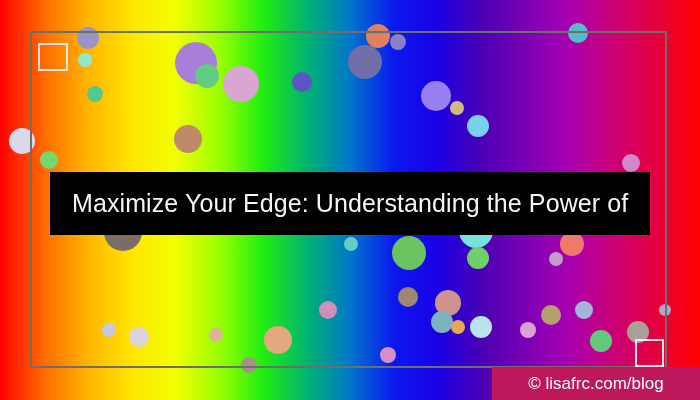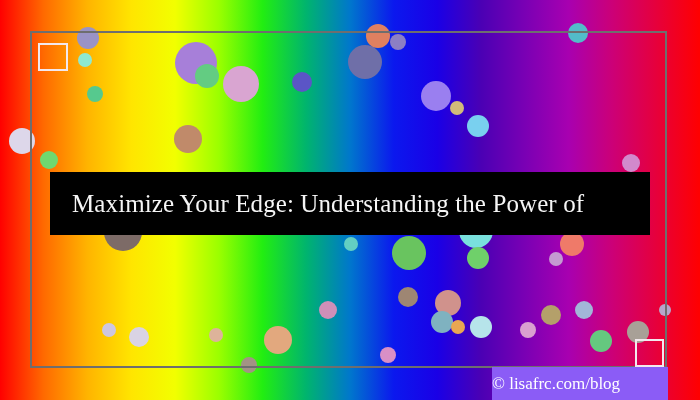--- a/index.html
+++ b/index.html
@@ -5,21 +5,21 @@
   html, body {
     margin: 0;
     padding: 0;
     background: #000;
   }
   #stage {
     position: relative;
     width: 700px;
     height: 400px;
     overflow: hidden;
-    font-family: Liberation Serif, serif;
+    font-family: Liberation Sans, sans-serif;
   }
   
   #gradient {
     position: absolute;
     inset: 0;
     background: linear-gradient(to right,
         #ff0000 0%,
         #ff6a00 9%,
         #ffb400 17%,
         #ffe500 24%,
@@ -80,25 +80,26 @@
     font-weight: 400;
     letter-spacing: 0.1px;
     white-space: nowrap;
     padding-left: 22px;
   }
   
   #watermark-banner {
     position: absolute;
     left: 492px;
     top: 367px;
-    width: 176px;
+    width: 208px;
     height: 33px;
-    background: #8b5cf6;
+    background: #be185d;
     display: flex;
     align-items: center;
+    justify-content: center;
   }
   #watermark-text {
     color: #ffffff;
     font-size: 17px;
     white-space: nowrap;
   }
 </style>
 </head>
 <body>
 

